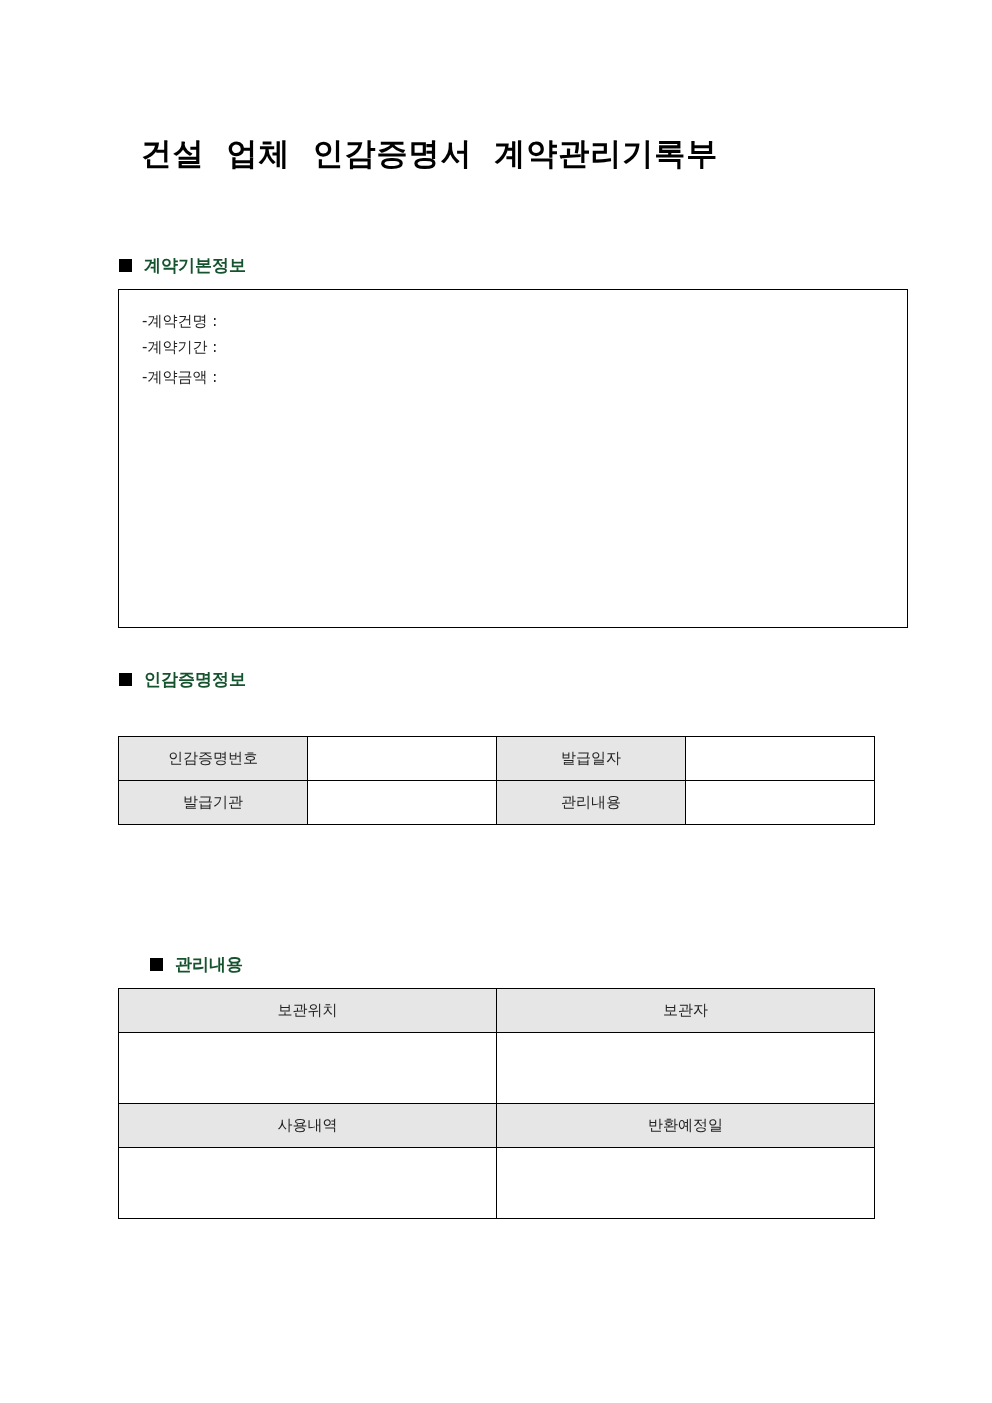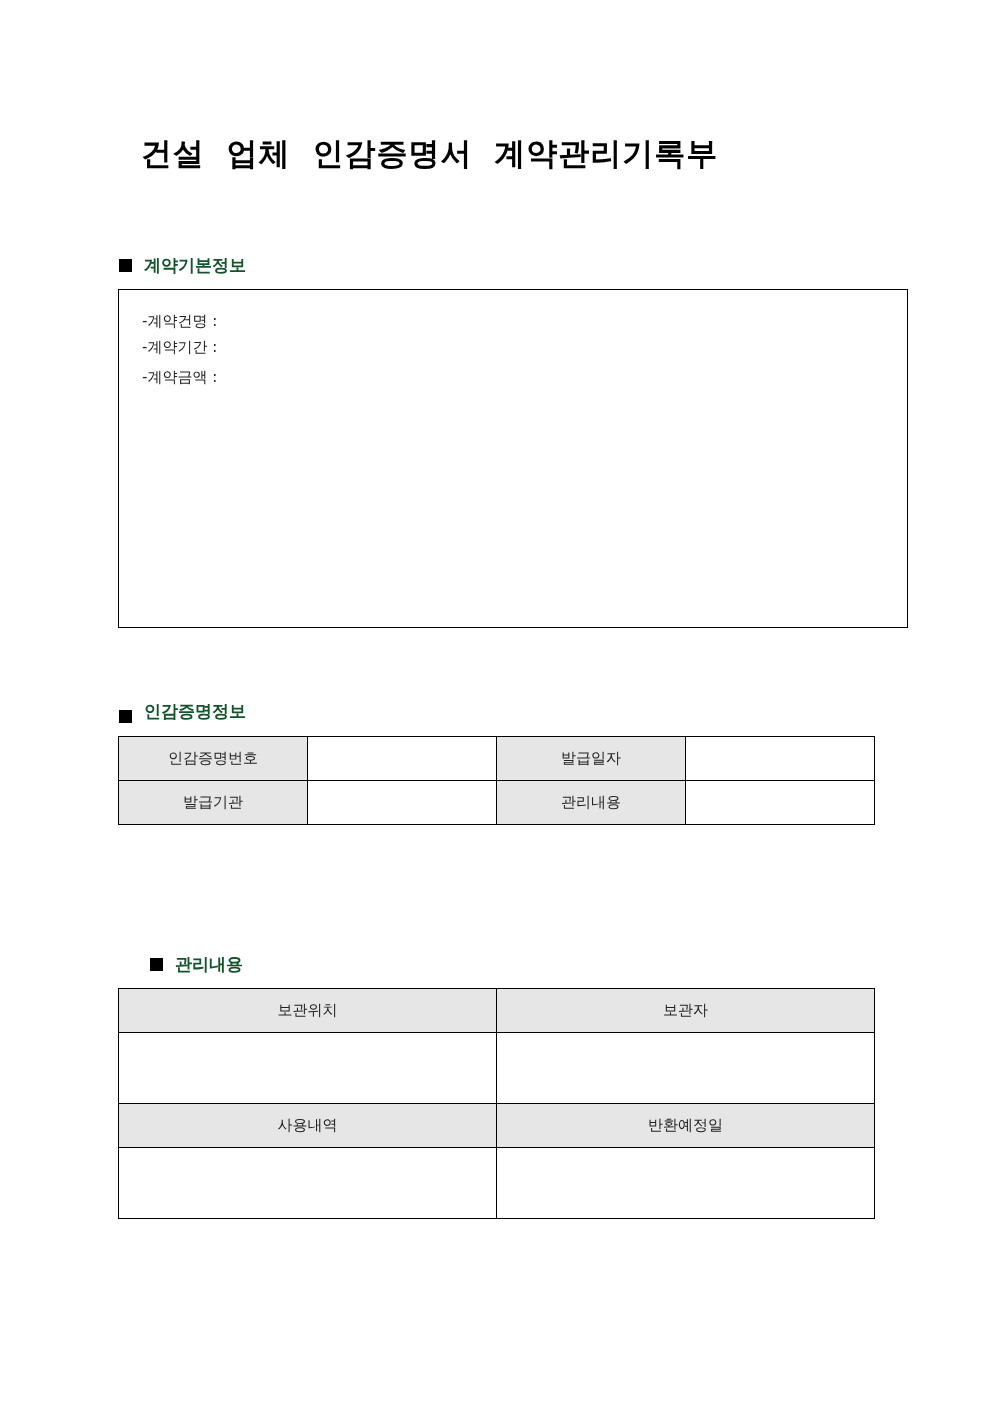--- a/index.html
+++ b/index.html
@@ -22,21 +22,21 @@
 <div class="section-heading" style="top:254px;">
   <span class="square"></span>
   <span>계약기본정보</span>
 </div>
 <div class="basic-box">
   <div class="line" style="top:22px;">-계약건명 :</div>
   <div class="line" style="top:48px;">-계약기간 :</div>
   <div class="line" style="top:78px;">-계약금액 :</div>
 </div>
 
-<div class="section-heading" style="top:700px;align-items:flex-end;">
+<div class="section-heading" style="top:668px;">
   <span class="square"></span>
   <span>인감증명정보</span>
 </div>
 <table class="grid" style="top:736px; width:756px;">
   <colgroup>
     <col style="width:189px">
       <col style="width:189px">
       <col style="width:189px">
       <col style="width:189px">
   </colgroup>

